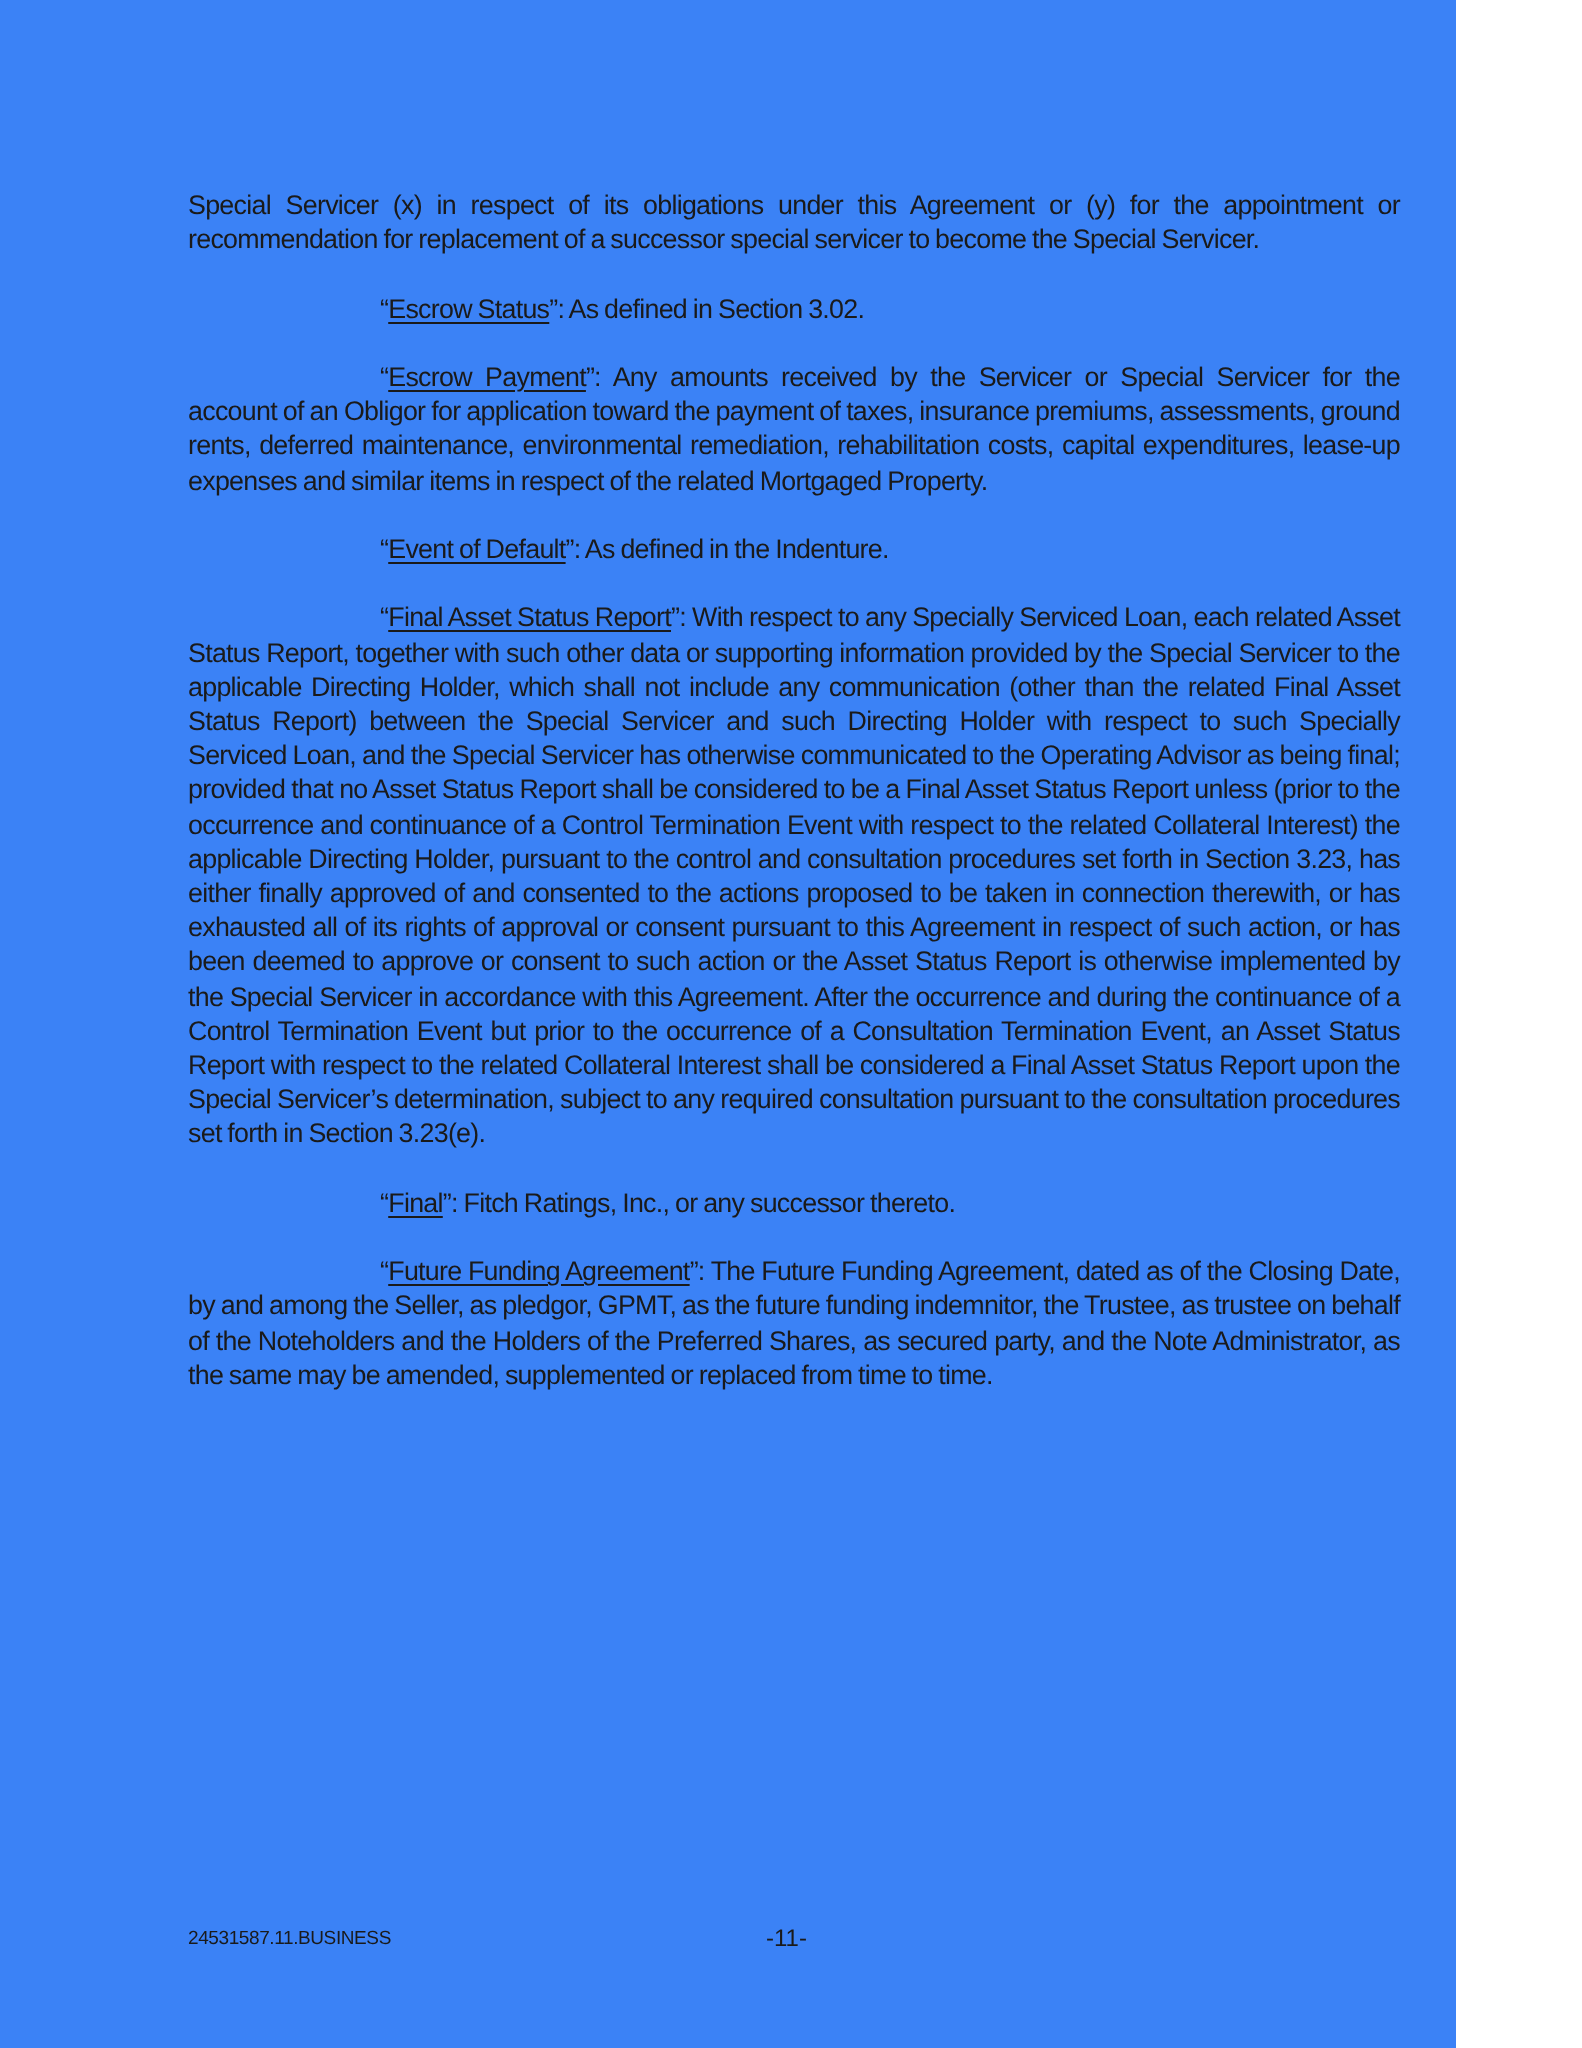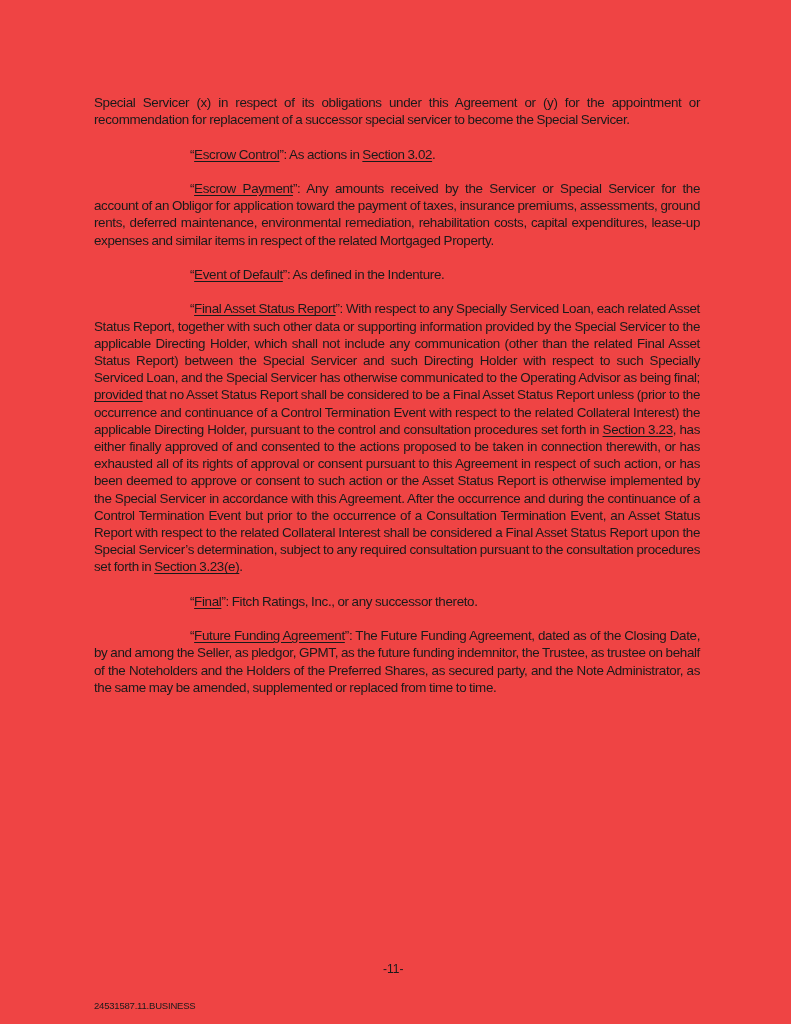--- a/index.html
+++ b/index.html
@@ -12,23 +12,23 @@
       height: 1024px;
       position: relative;
       overflow: hidden;
       font-family: "Liberation Sans", "DejaVu Sans", sans-serif;
       color: #1a1a1a;
     }
     .page {
       position: absolute;
       left: 0;
       top: 0;
-      width: 791px;
+      width: 728px;
       height: 1024px;
-      background: #ef4444;
+      background: #3b82f6;
     }
     .body-text {
       position: absolute;
       left: 94px;
       top: 94px;
       width: 606px;
       font-size: 13.4px;
       line-height: 17.2px;
       letter-spacing: -0.35px;
       word-spacing: -0.5px;
@@ -38,47 +38,45 @@
       text-align: justify;
     }
     .para.indent {
       text-indent: 96px;
     }
     .term {
       text-decoration: underline;
       text-underline-offset: 2px;
     }
     .ref {
-      text-decoration: underline;
       text-underline-offset: 2px;
     }
     .footer-id {
       position: absolute;
       left: 94px;
       top: 964px;
       font-size: 9.5px;
       letter-spacing: -0.2px;
       color: #1a1a1a;
-      margin-top: 36px;
     }
     .footer-page {
       position: absolute;
       left: 383px;
       top: 962px;
       font-size: 12px;
       color: #1a1a1a;
     }
   </style>
 </head>
 <body>
 
 <div class="page">
   <div class="body-text" id="body-text">
       <p class="para"><span>Special Servicer (x) in respect of its obligations under this Agreement or (y) for the appointment or recommendation for replacement of a successor special servicer to become the Special Servicer.</span></p>
-      <p class="para indent"><span>“</span><span class="term">Escrow Control</span><span>”:  As actions in </span><span class="ref">Section 3.02</span><span>.</span></p>
+      <p class="para indent"><span>“</span><span class="term">Escrow Status</span><span>”:  As defined in </span><span class="ref">Section 3.02</span><span>.</span></p>
       <p class="para indent"><span>“</span><span class="term">Escrow Payment</span><span>”:  Any amounts received by the Servicer or Special Servicer for the account of an Obligor for application toward the payment of taxes, insurance premiums, assessments, ground rents, deferred maintenance, environmental remediation, rehabilitation costs, capital expenditures, lease-up expenses and similar items in respect of the related Mortgaged Property.</span></p>
       <p class="para indent"><span>“</span><span class="term">Event of Default</span><span>”:  As defined in the Indenture.</span></p>
       <p class="para indent"><span>“</span><span class="term">Final Asset Status Report</span><span>”:  With respect to any Specially Serviced Loan, each related Asset Status Report, together with such other data or supporting information provided by the Special Servicer to the applicable Directing Holder, which shall not include any communication (other than the related Final Asset Status Report) between the Special Servicer and such Directing Holder with respect to such Specially Serviced Loan, and the Special Servicer has otherwise communicated to the Operating Advisor as being final; </span><span class="ref">provided</span><span> that no Asset Status Report shall be considered to be a Final Asset Status Report unless (prior to the occurrence and continuance of a Control Termination Event with respect to the related Collateral Interest) the applicable Directing Holder, pursuant to the control and consultation procedures set forth in </span><span class="ref">Section 3.23</span><span>, has either finally approved of and consented to the actions proposed to be taken in connection therewith, or has exhausted all of its rights of approval or consent pursuant to this Agreement in respect of such action, or has been deemed to approve or consent to such action or the Asset Status Report is otherwise implemented by the Special Servicer in accordance with this Agreement.  After the occurrence and during the continuance of a Control Termination Event but prior to the occurrence of a Consultation Termination Event, an Asset Status Report with respect to the related Collateral Interest shall be considered a Final Asset Status Report upon the Special Servicer’s determination, subject to any required consultation pursuant to the consultation procedures set forth in </span><span class="ref">Section 3.23(e)</span><span>.</span></p>
       <p class="para indent"><span>“</span><span class="term">Final</span><span>”:  Fitch Ratings, Inc., or any successor thereto.</span></p>
       <p class="para indent"><span>“</span><span class="term">Future Funding Agreement</span><span>”:   The Future Funding Agreement, dated as of the Closing Date, by and among the Seller, as pledgor, GPMT, as the future funding indemnitor, the Trustee, as trustee on behalf of the Noteholders and the Holders of the Preferred Shares, as secured party, and the Note Administrator, as the same may be amended, supplemented or replaced from time to time.</span></p>
     </div>
 
   <div class="footer-id">24531587.11.BUSINESS</div>
   <div class="footer-page">-11-</div>
 </div>

